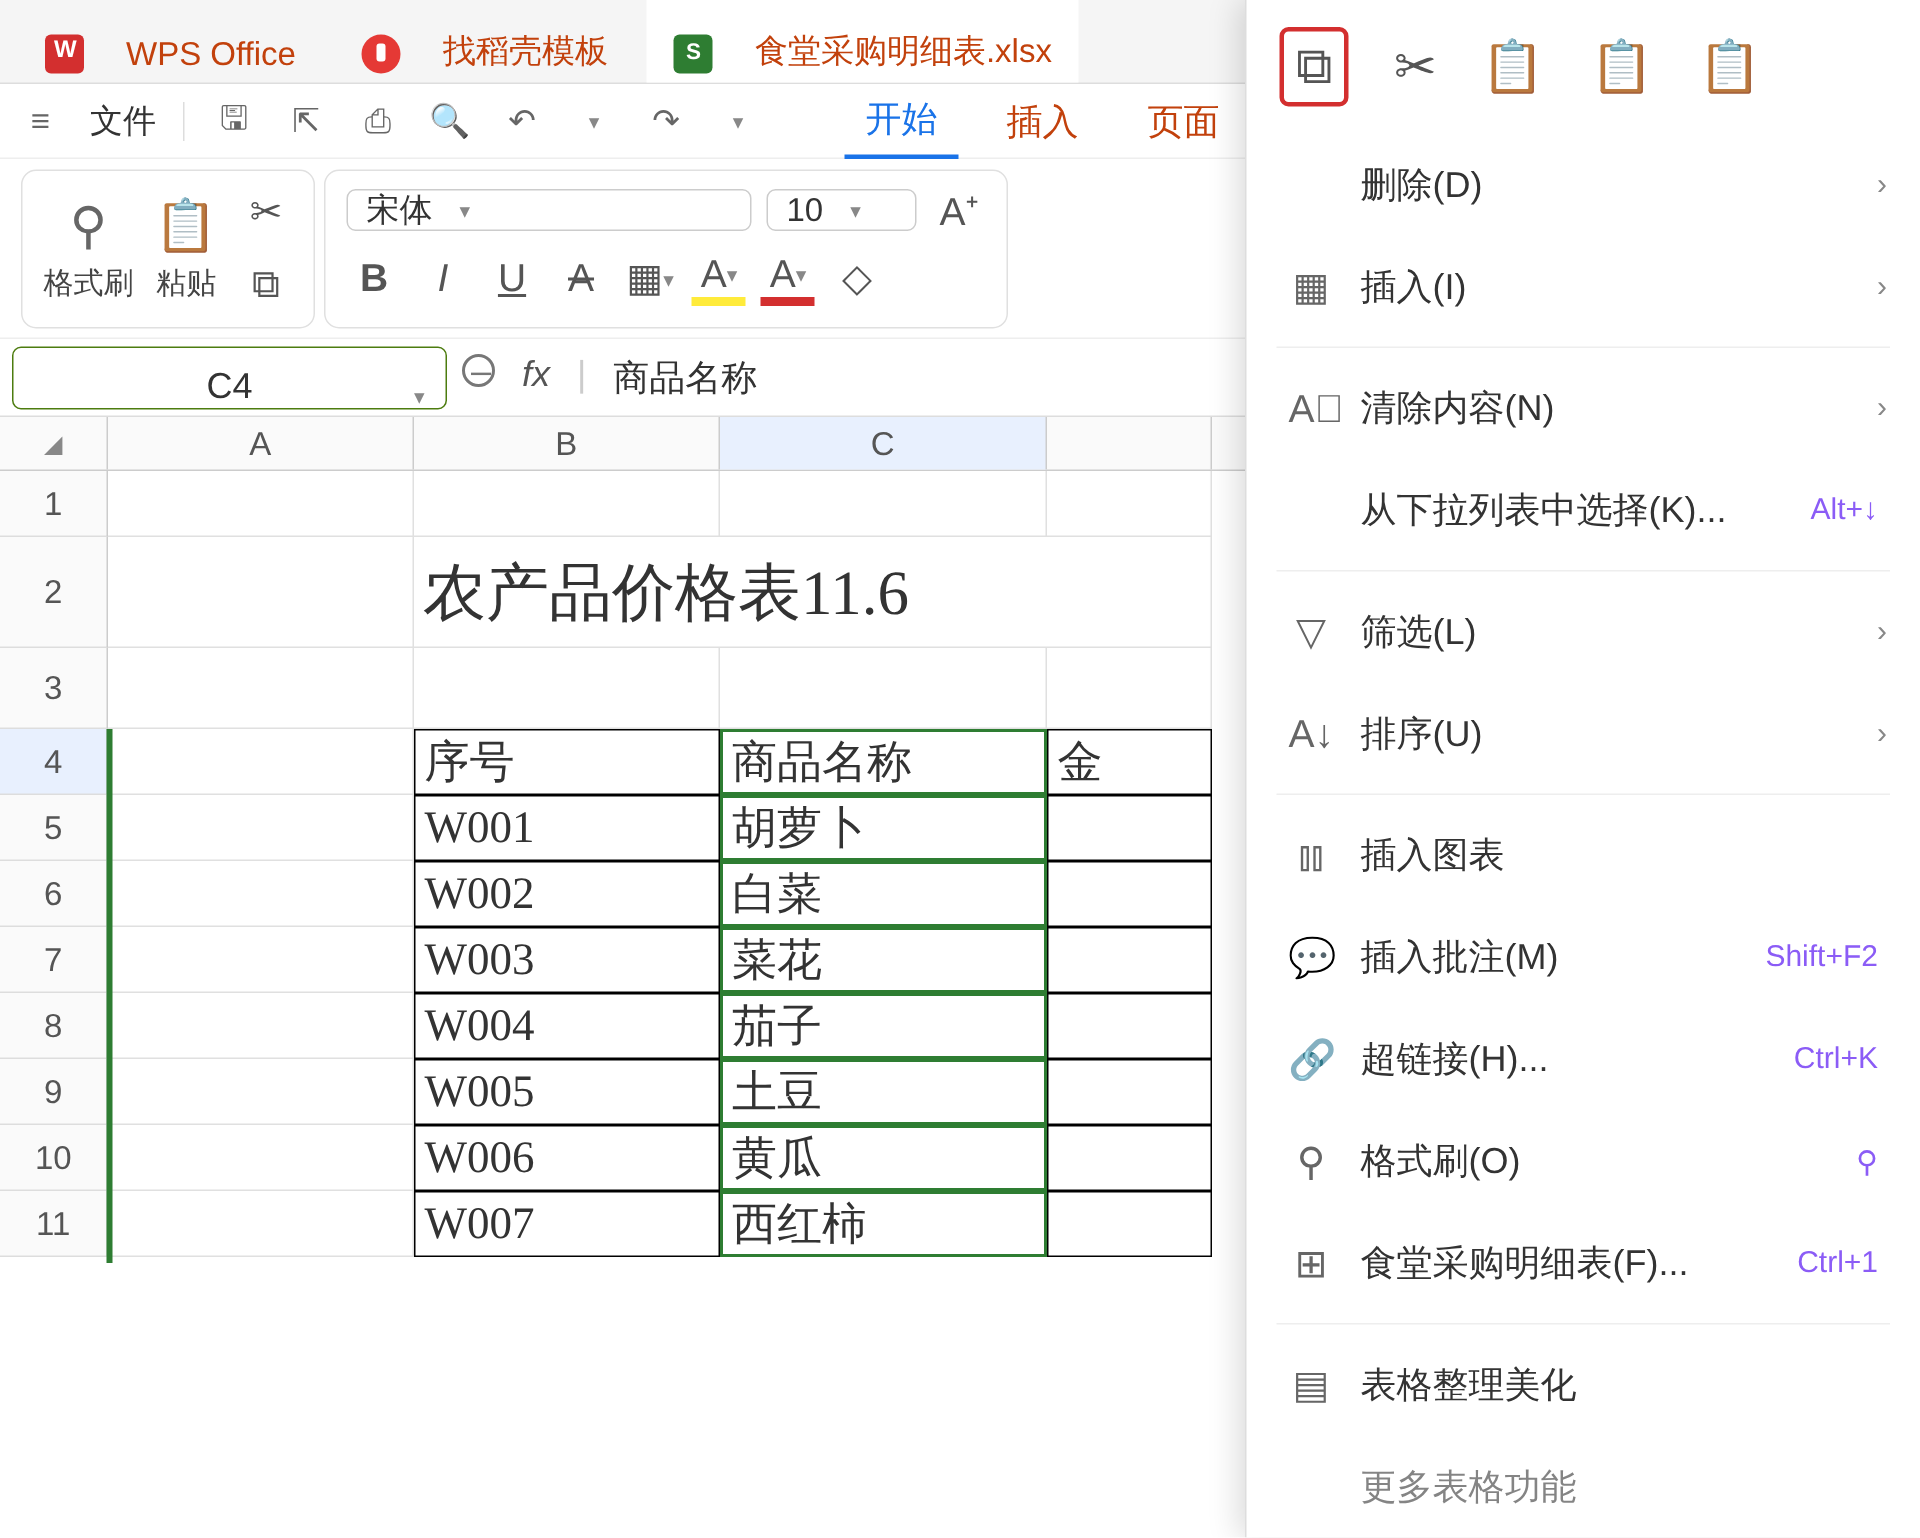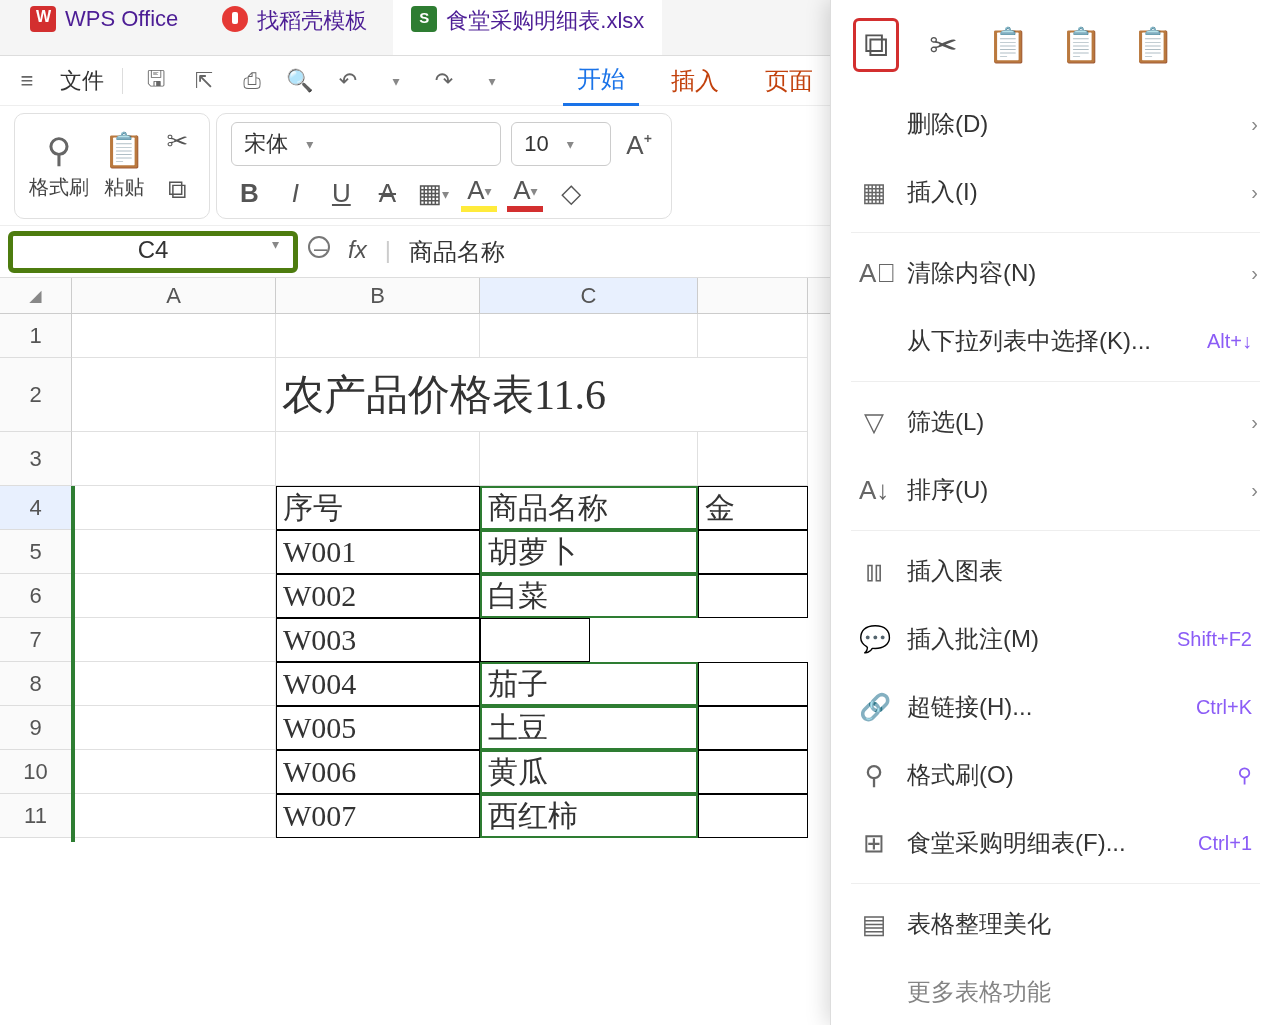--- a/index.html
+++ b/index.html
@@ -1,43 +1,43 @@
 <!DOCTYPE html>
 <html><head>
 <meta charset="utf-8">
 <style>
 * { box-sizing: border-box; margin: 0; padding: 0; }
 body { font-family: "Microsoft YaHei", sans-serif; background: #fff; color: #333; overflow: hidden; width: 1280px; height: 1025px; position: relative; }
 .titlebar { display: flex; align-items: center; height: 56px; background: #f5f5f5; border-bottom: 1px solid #ddd; padding: 0 12px; gap: 8px; }
-.tab { display: flex; align-items: flex-start; gap: 9px; padding: 6px 18px; height: 100%; font-size: 22px; color: #4c1d95; }
+.tab { display: flex; align-items: flex-end; gap: 28px; padding: 6px 18px; height: 100%; font-size: 22px; color: #c2410c; }
 .tab.active { background: #fff; border-radius: 0 0 0 0; }
 .wps-logo { width: 26px; height: 26px; background: #d32f2f; border-radius: 4px; position: relative; }
 .wps-logo::before { content:"W"; position:absolute; color:#fff; font-weight:bold; font-size:16px; left:6px; top:2px; }
 .dk-logo { width: 26px; height: 26px; background: #e53935; border-radius: 50%; position:relative; }
 .dk-logo::after{content:"";position:absolute;left:10px;top:6px;width:6px;height:12px;background:#fff;border-radius:2px;}
 .xls-logo { width: 26px; height: 26px; background: #2e7d32; border-radius: 4px; position:relative; }
 .xls-logo::after{content:"S";position:absolute;color:#fff;font-weight:bold;left:8px;top:3px;font-size:15px;}
 .menubar { display: flex; align-items: center; height: 50px; padding: 0 12px; gap: 18px; border-bottom: 1px solid #eee;}
 .mb-icon { width: 30px; height: 30px; display:flex; align-items:center; justify-content:center; color:#666; font-size:22px;}
 .mb-sep { width:1px; height:26px; background:#ddd; }
 .mb-text { font-size: 22px; color:#333; }
 .mb-tab { font-size: 24px; padding: 8px 14px; color:#c2410c;}
 .mb-tab.active { color: #1a73e8; border-bottom: 3px solid #1a73e8; font-weight:500;}
 .ribbon { display:flex; align-items:center; height: 120px; padding: 6px 14px; gap: 6px; border-bottom:1px solid #eee;}
 .ribbon-group { border:1px solid #e0e0e0; border-radius:10px; padding:8px 14px; height:106px; display:flex; align-items:center; gap:14px;}
 .rb-btn { display:flex; flex-direction:column; align-items:center; gap:4px; font-size:20px; color:#444; }
 .rb-btn .ic { font-size:34px; color:#666; }
 .font-row { display:flex; gap:10px; align-items:center;}
-.select-box { border:1px solid #ccc; border-radius:6px; height:44px; display:flex; align-items:center; padding:4px 12px; font-size:22px; gap:18px; background:#fff;}
+.select-box { border:1px solid #ccc; border-radius:6px; height:28px; display:flex; align-items:center; padding:4px 12px; font-size:22px; gap:18px; background:#fff;}
 .chev { color:#888; font-size:14px;}
 .fmt-btn { width:36px; height:36px; display:flex; align-items:center; justify-content:center; font-size:26px; color:#555;}
 .hl-yellow { border-bottom: 6px solid #ffeb3b; }
 .hl-red { border-bottom: 6px solid #d32f2f; }
 .formula-bar { display:flex; align-items:center; height:52px; border-bottom:1px solid #ddd; gap:10px; padding:0 8px;}
-.name-box { border:5px solid #4d7c0f; border-radius:6px; height:42px; width:290px; display:flex; align-items:flex-start; justify-content:center; font-size:24px; position:relative;}
+.name-box { border:1px solid #4d7c0f; border-radius:6px; height:42px; width:290px; display:flex; align-items:flex-end; justify-content:center; font-size:24px; position:relative;}
 .name-box .chev { position:absolute; right:14px;}
 .fx-area { display:flex; gap:18px; font-size:24px;}
 .fx-area .circ { width:22px;height:22px;border:2px solid #777;border-radius:50%;display:inline-block;position:relative;}
 .fx-area .circ::after{content:"–";position:absolute;left:4px;top:-4px;color:#777;}
 .fx-text { font-style:italic; color:#555;}
 .grid-area { position:relative; height: 680px; overflow:hidden;}
 .col-headers { display:flex; height:36px; background:#fafafa; border-bottom:1px solid #ccc;}
 .corner { width:72px; border-right:1px solid #ccc; display:flex; align-items:center; justify-content:center; color:#888;}
 .col-h { border-right:1px solid #ccc; display:flex; align-items:center; justify-content:center; font-size:22px; color:#555;}
 .col-h.sel { background:#e8f0fe;}
@@ -200,20 +200,21 @@
     <div class="row-h">6</div>
     <div class="cell col-A"></div>
     <div class="cell tbl-cell col-B">W002</div>
     <div class="cell tbl-cell sel col-C">白菜</div>
     <div class="cell tbl-cell col-D"></div>
   </div>
   <div class="row">
     <div class="row-h">7</div>
     <div class="cell col-A"></div>
     <div class="cell tbl-cell col-B">W003</div>
+    <div class="cell tbl-cell sel col-C">菜花</div>
     <div class="cell tbl-cell col-D"></div>
   </div>
   <div class="row">
     <div class="row-h">8</div>
     <div class="cell col-A"></div>
     <div class="cell tbl-cell col-B">W004</div>
     <div class="cell tbl-cell sel col-C">茄子</div>
     <div class="cell tbl-cell col-D"></div>
   </div>
   <div class="row">

